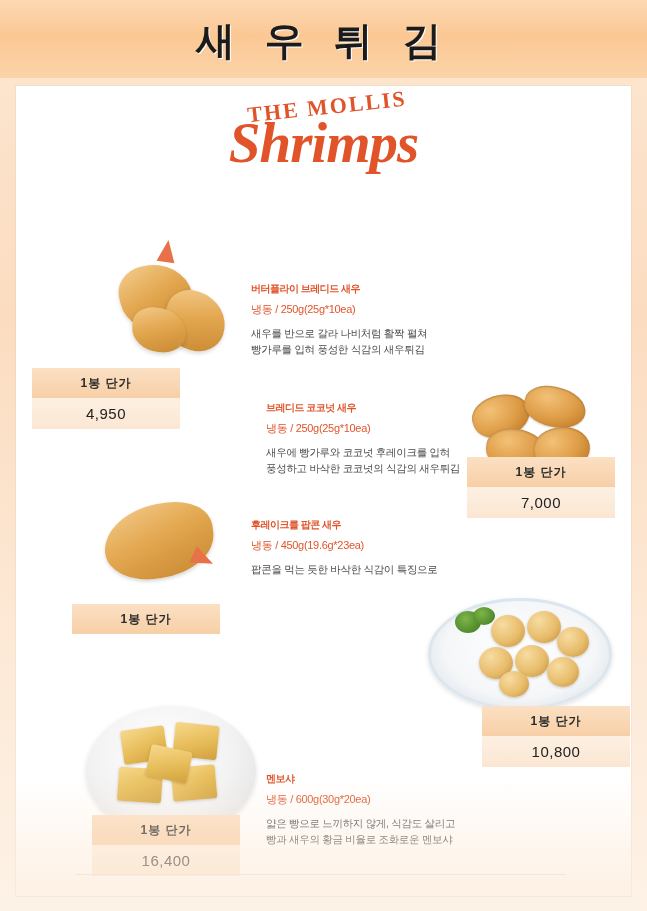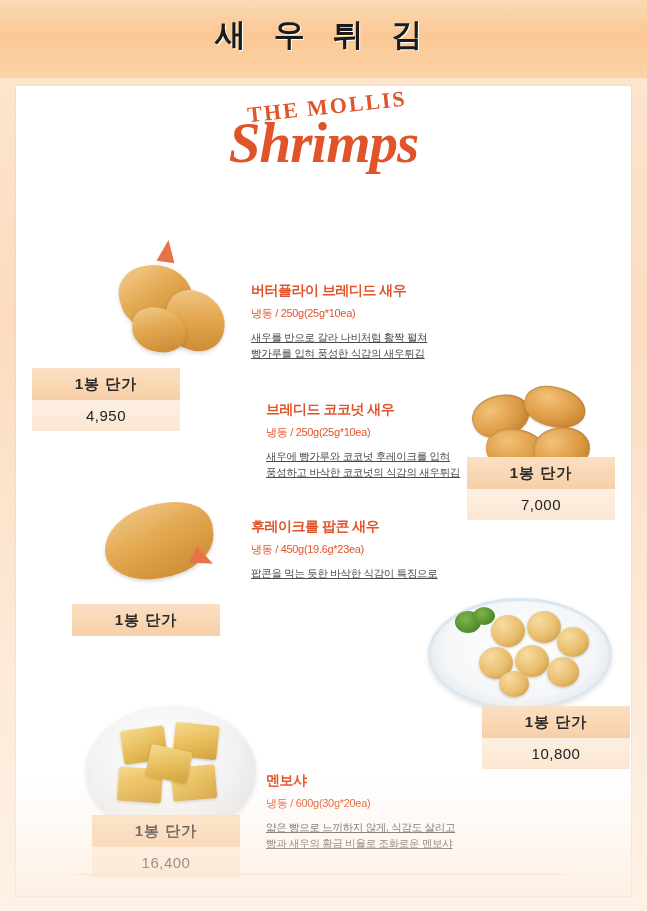--- a/index.html
+++ b/index.html
@@ -29,21 +29,21 @@
     height: 78px;
     background: linear-gradient(180deg,#fcd9b4 0%, #fbc894 45%, #fbd3a8 100%);
   }
   .banner-title {
     position: absolute;
     left: 50%;
     top: 14px;
     transform: translateX(-50%);
     font-family: "Liberation Serif", serif;
     font-weight: bold;
-    font-size: 31px;
+    font-size: 39px;
     letter-spacing: 10px;
     color: #1b1b1b;
     text-shadow: 1px 1px 0 #ffffff;
     white-space: nowrap;
   }
   
   .sheet {
     position: absolute;
     left: 16px;
     top: 86px;
@@ -95,48 +95,47 @@
     font-weight: bold;
     color: #2b2b2b;
     letter-spacing: -0.5px;
   }
   
   .prod {
     position: absolute;
     width: 300px;
   }
   .prod-name {
-    font-size: 14px;
+    font-size: 10px;
     font-weight: bold;
     color: #e1542a;
     letter-spacing: -0.5px;
     margin-bottom: 6px;
   }
   .prod-spec {
     font-size: 11px;
     color: #e1542a;
     letter-spacing: -0.3px;
     margin-bottom: 8px;
   }
   .prod-desc {
     font-size: 10.5px;
     color: #4a4a4a;
     line-height: 16px;
     letter-spacing: -0.3px;
-    text-decoration: underline;
   }
   
   .price-box {
     position: absolute;
     width: 148px;
   }
   .price-label {
     background: linear-gradient(180deg,#fbe0c4 0%, #f7cfa6 100%);
     text-align: center;
-    font-size: 15px;
+    font-size: 12px;
     font-weight: bold;
     color: #2b2b2b;
     padding: 7px 0 6px;
     letter-spacing: 1px;
   }
   .price-value {
     background: linear-gradient(180deg,#fdf0e2 0%, #fbe6d2 100%);
     text-align: center;
     font-size: 15px;
     color: #222;

